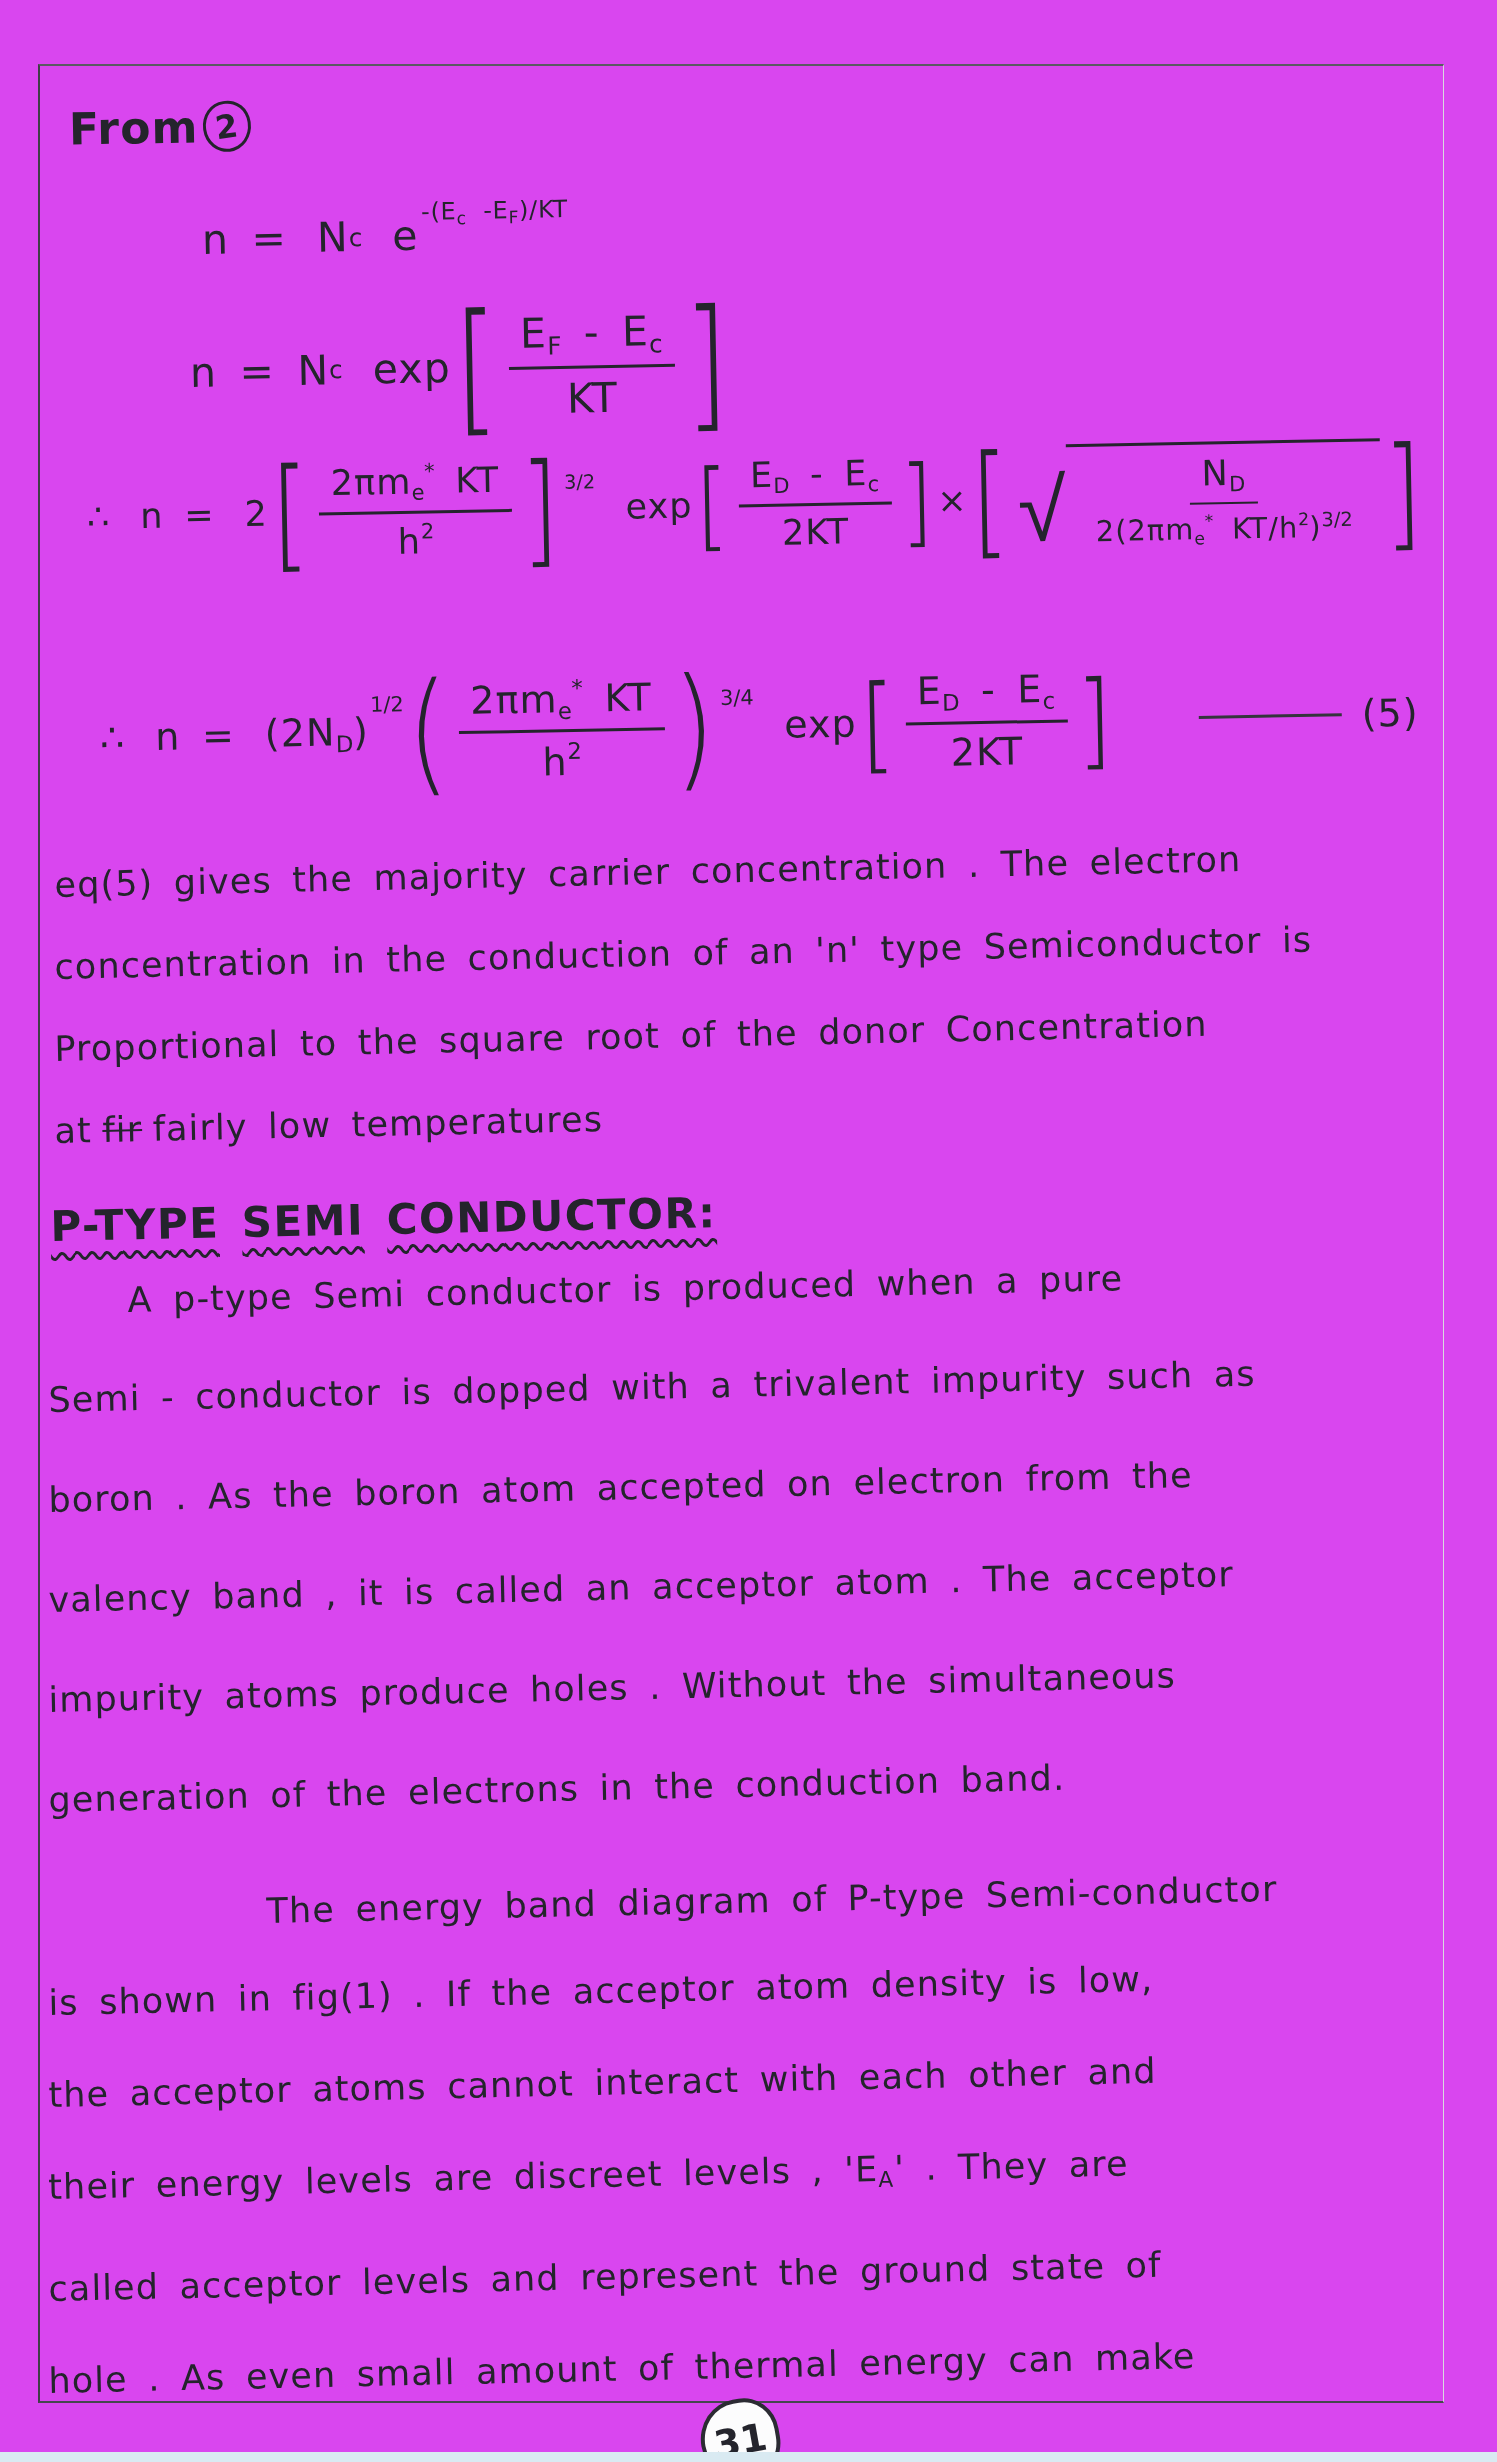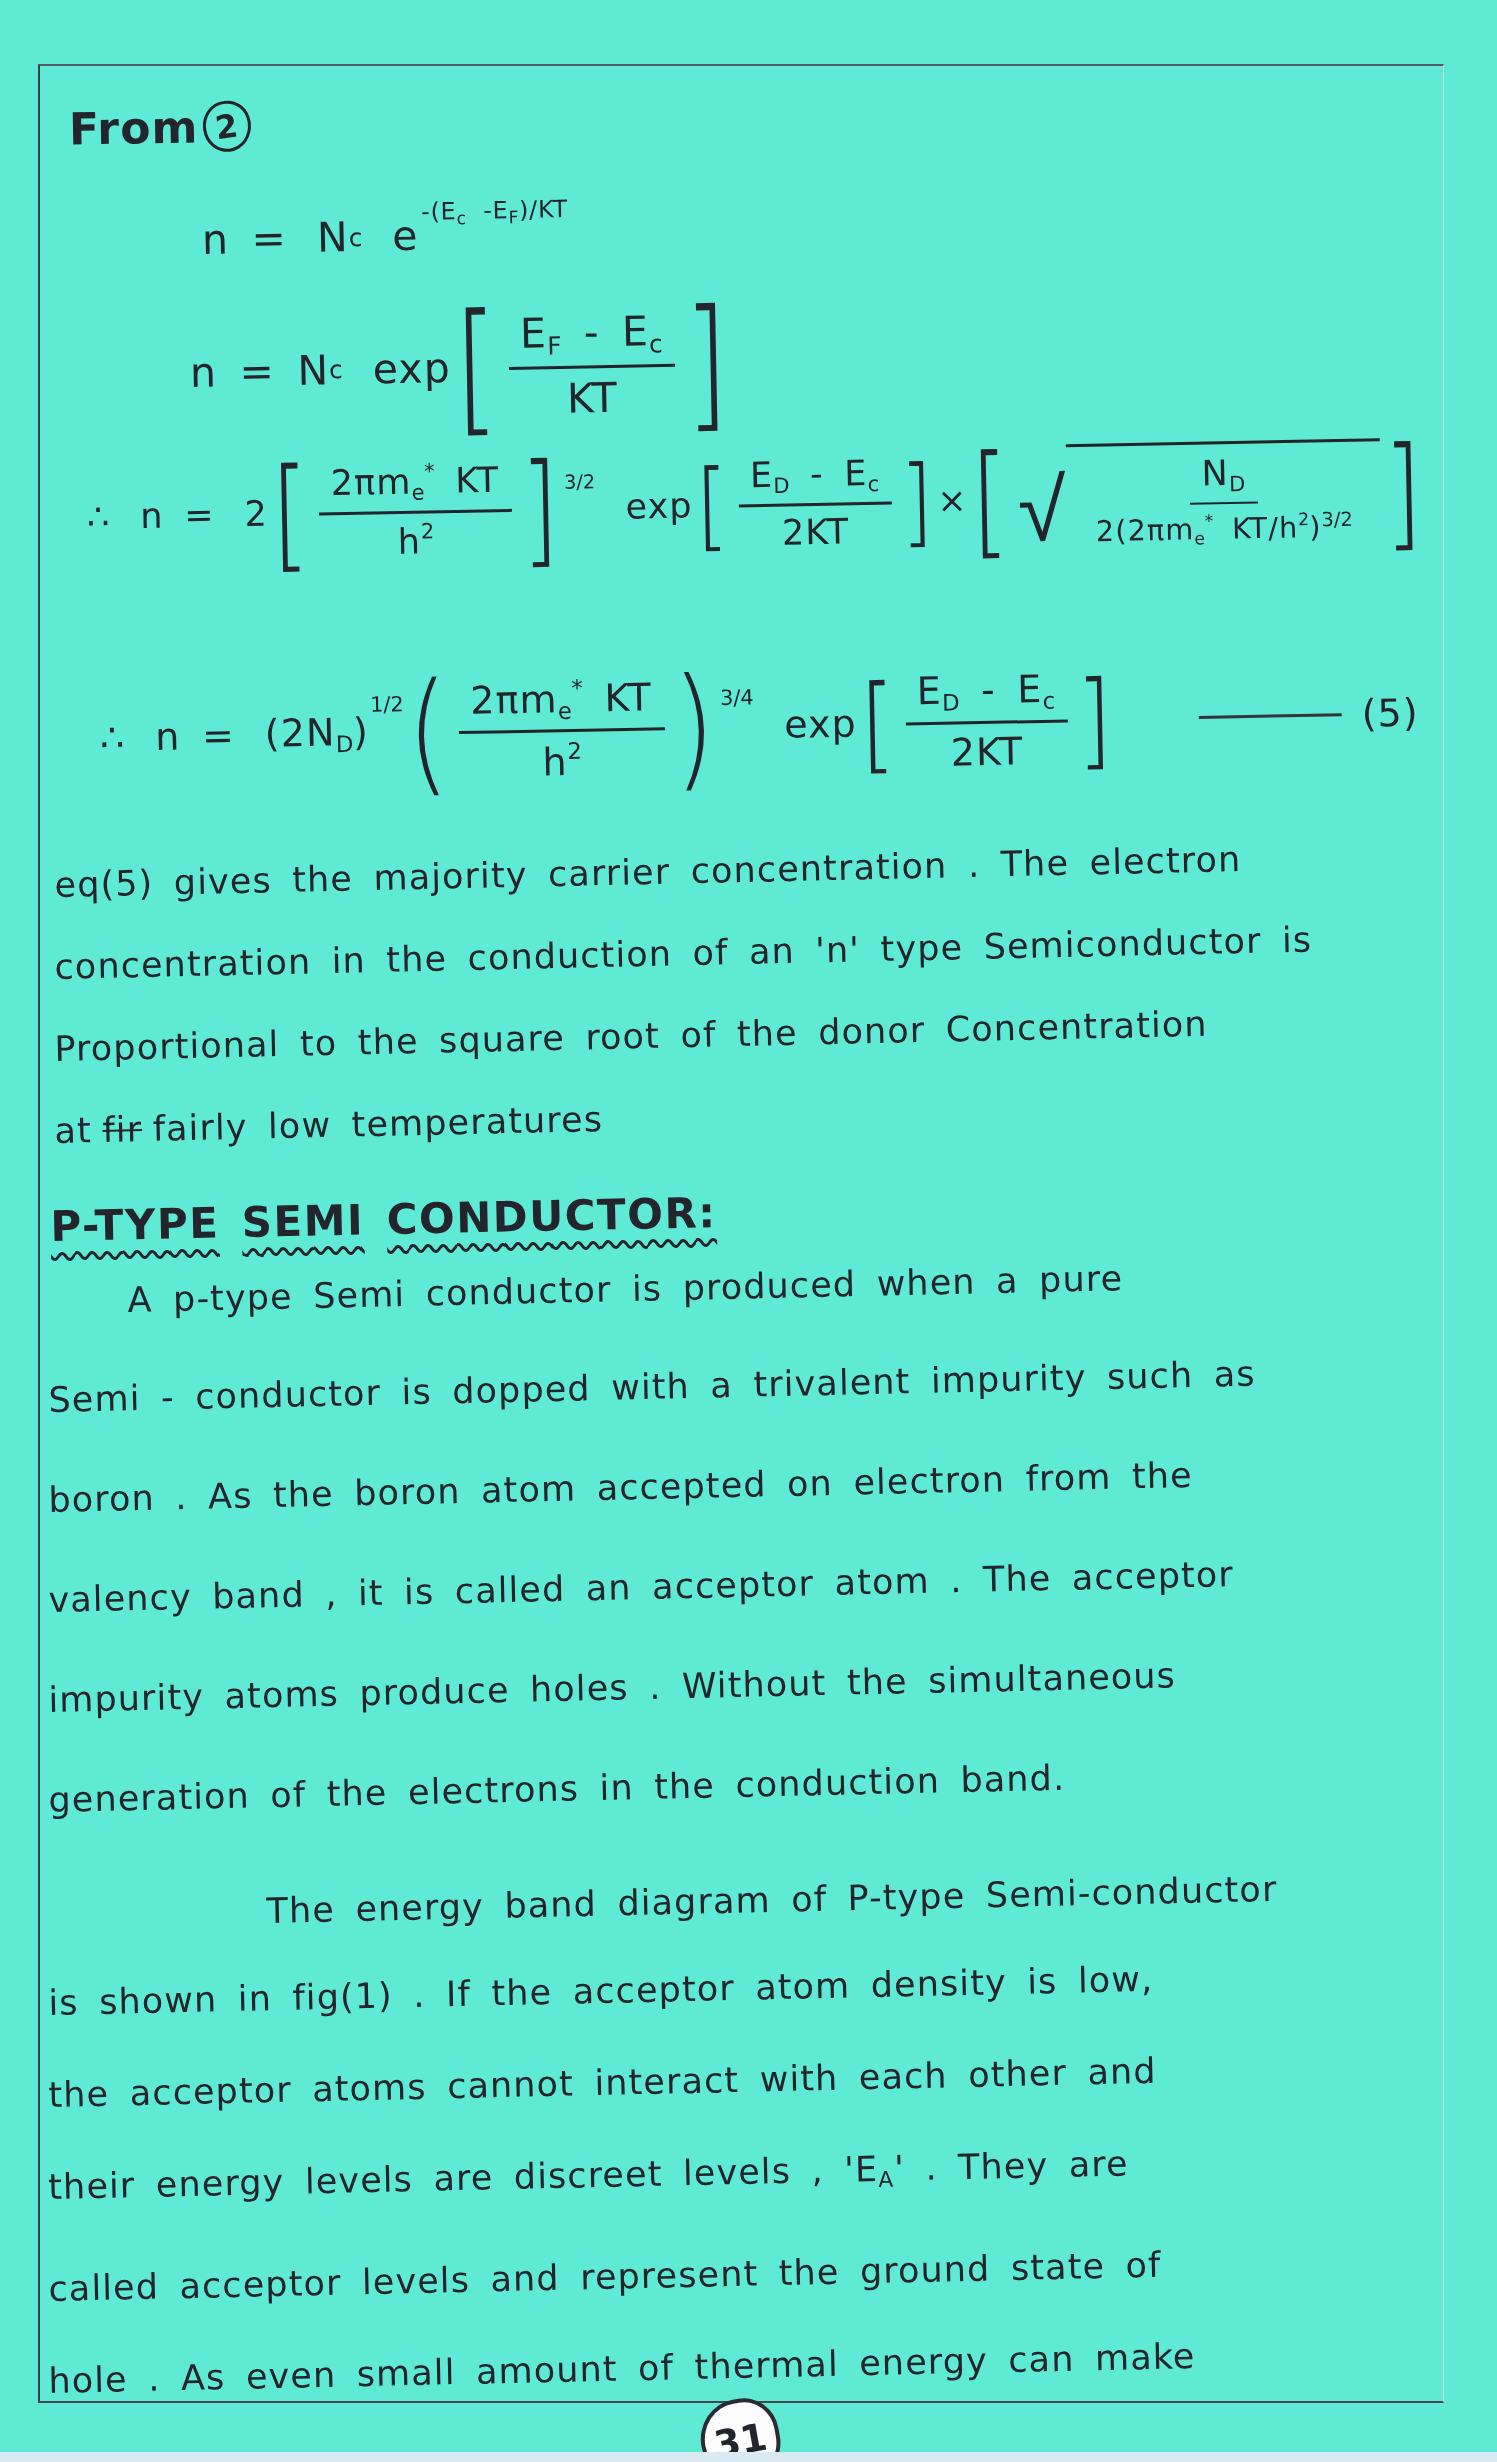--- a/index.html
+++ b/index.html
@@ -2,21 +2,21 @@
 <html style="font-size:12px"><head>
 <meta charset="utf-8">
 <style>
   html,body{margin:0;padding:0;}
   body{
     width:1497px;height:2462px;position:relative;overflow:hidden;
     background:#f4f5f5;
     font-family:"DejaVu Sans", sans-serif;
     color:#24242c;
   }
-  .page{position:absolute;inset:0;background:#5eead4;}
+  .page{position:absolute;inset:0;background:#d946ef;}
   .bottom-strip{position:absolute;left:0;right:0;bottom:0;height:10.5px;background:#d9eaf2;}
   .frame{
     position:absolute;left:38px;top:64px;width:1403px;height:2335px;
     border-left:2.3px solid #3f3f47;
     border-top:2.3px solid #5a5a62;
     border-bottom:2.3px solid #46464e;
     border-right:1.5px solid #d9d9df;
   }
   .hw{letter-spacing:1.1px;word-spacing:8.3px;}
   

